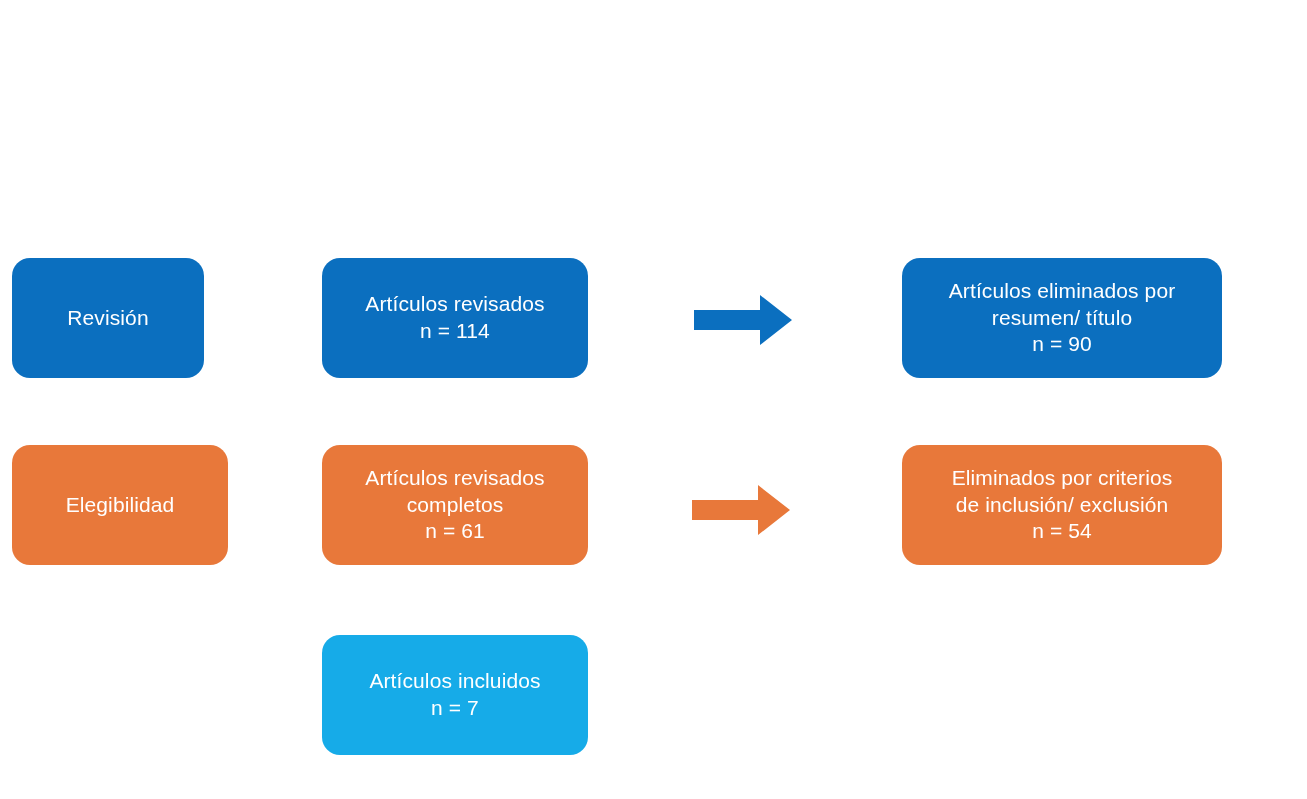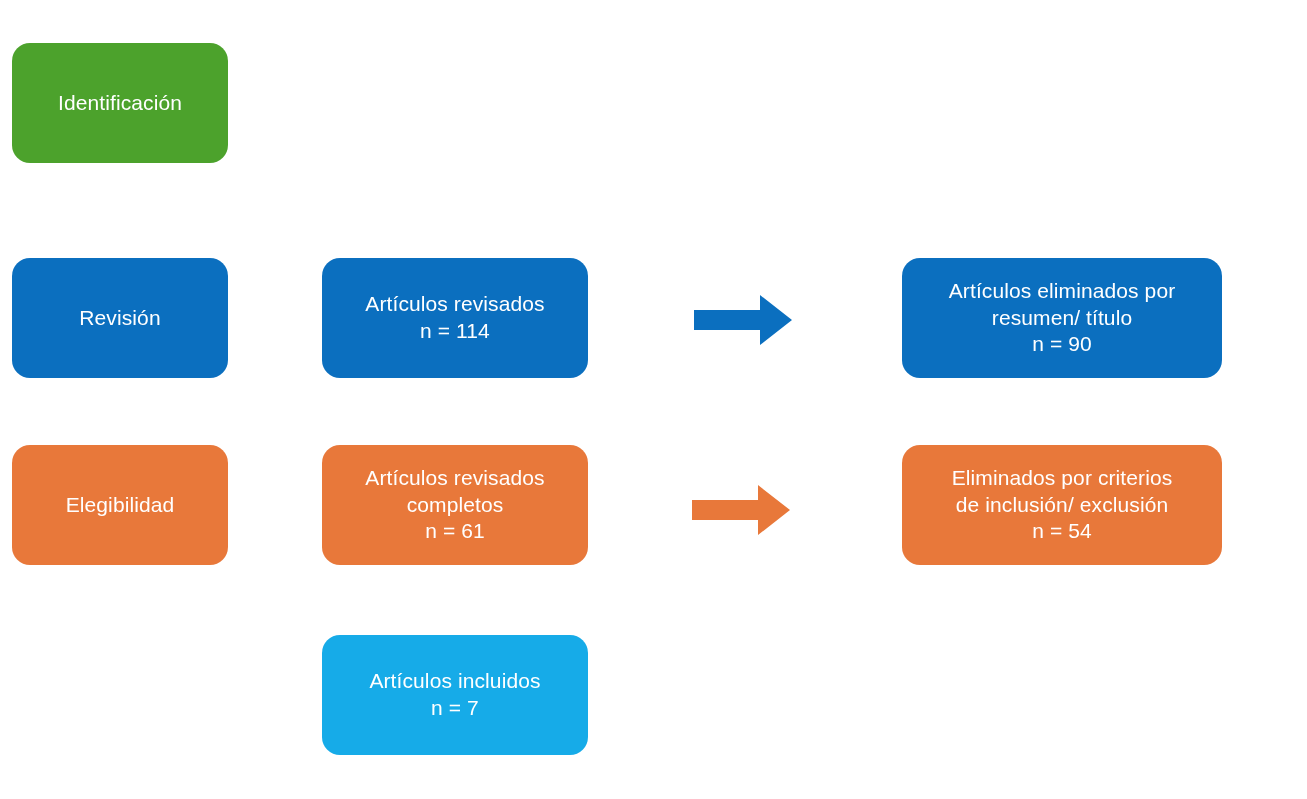--- a/index.html
+++ b/index.html
@@ -58,26 +58,23 @@
     display: block;
     width: 100%;
     height: 100%;
   }
 </style>
 </head>
 <body>
 
 <div id="canvas">
 
-  <div class="node stage-box" style="left:12px; top:43px; width:216px; height:120px; background:#4CA22C;">
-    <span class="node-text">Identificación</span>
-  </div>
 
 
-  <div class="node stage-box" style="left:12px; top:258px; width:216px; height:120px; background:#0B6FBF;">
+  <div class="node stage-box" style="left:12px; top:258px; width:192px; height:120px; background:#0B6FBF;">
     <span class="node-text">Revisión</span>
   </div>
 
   <div class="node content-box" style="left:322px; top:258px; width:266px; height:120px; background:#0B6FBF;">
     <span class="node-text">Artículos revisados
 n = 114</span>
   </div>
 
   <div class="arrow" style="left:694px; top:295px; width:98px; height:50px;">
     <svg viewBox="0 0 98 50" xmlns="http://www.w3.org/2000/svg" aria-hidden="true">

